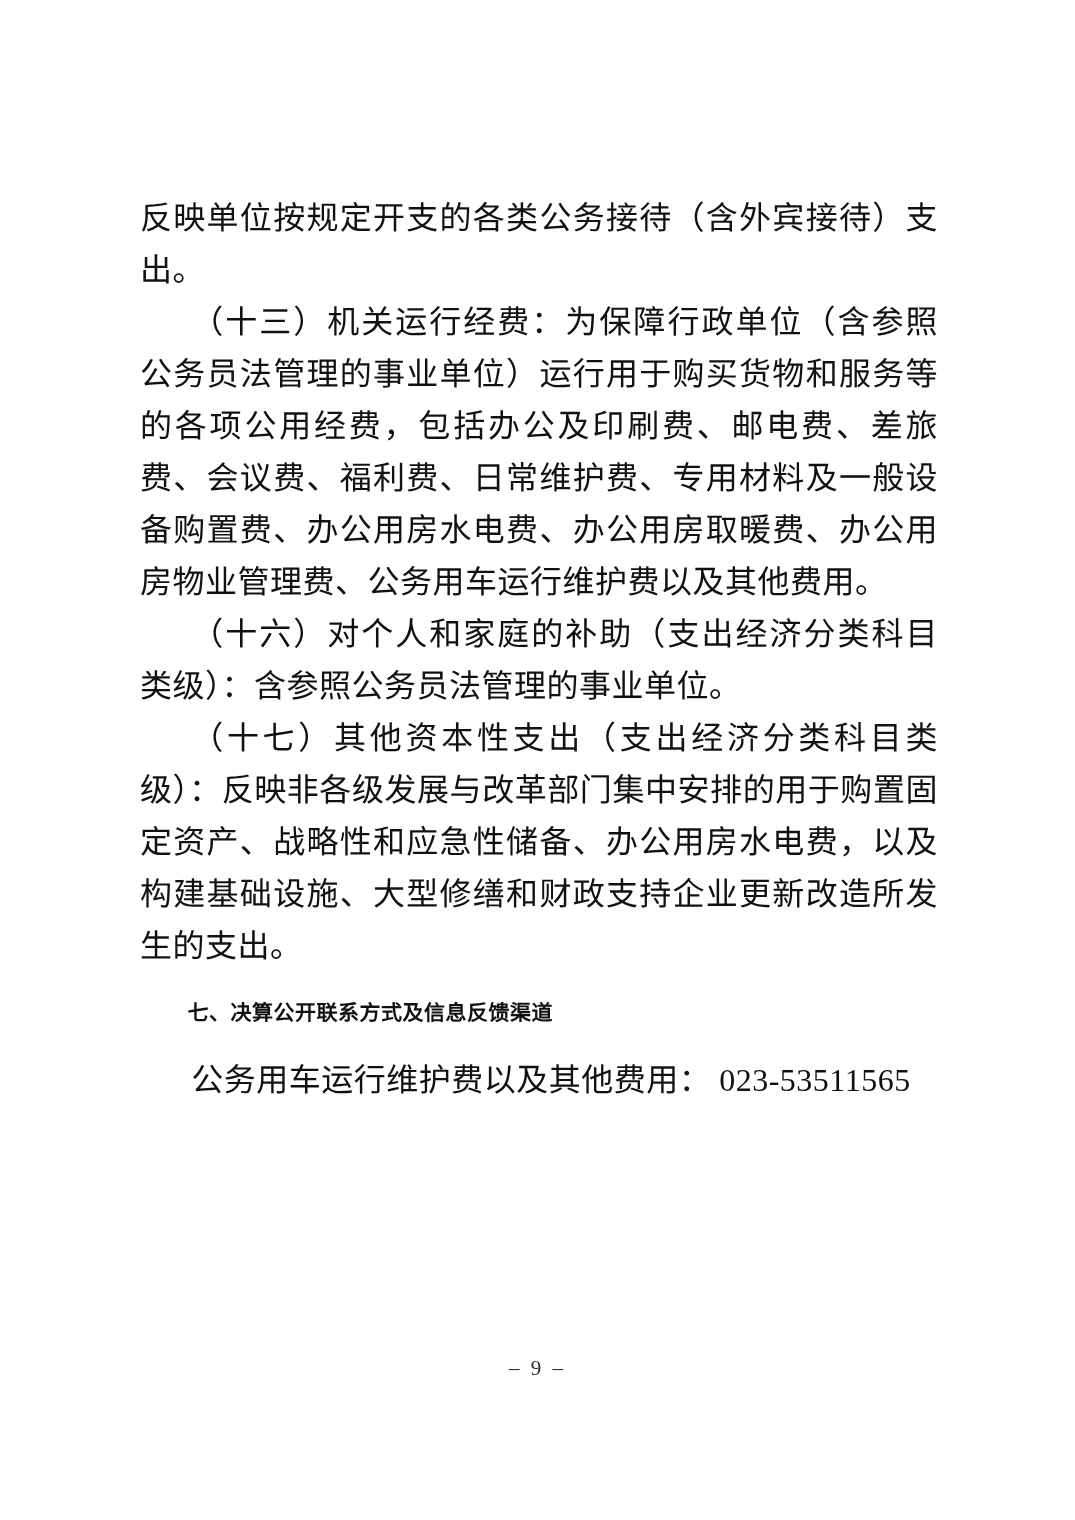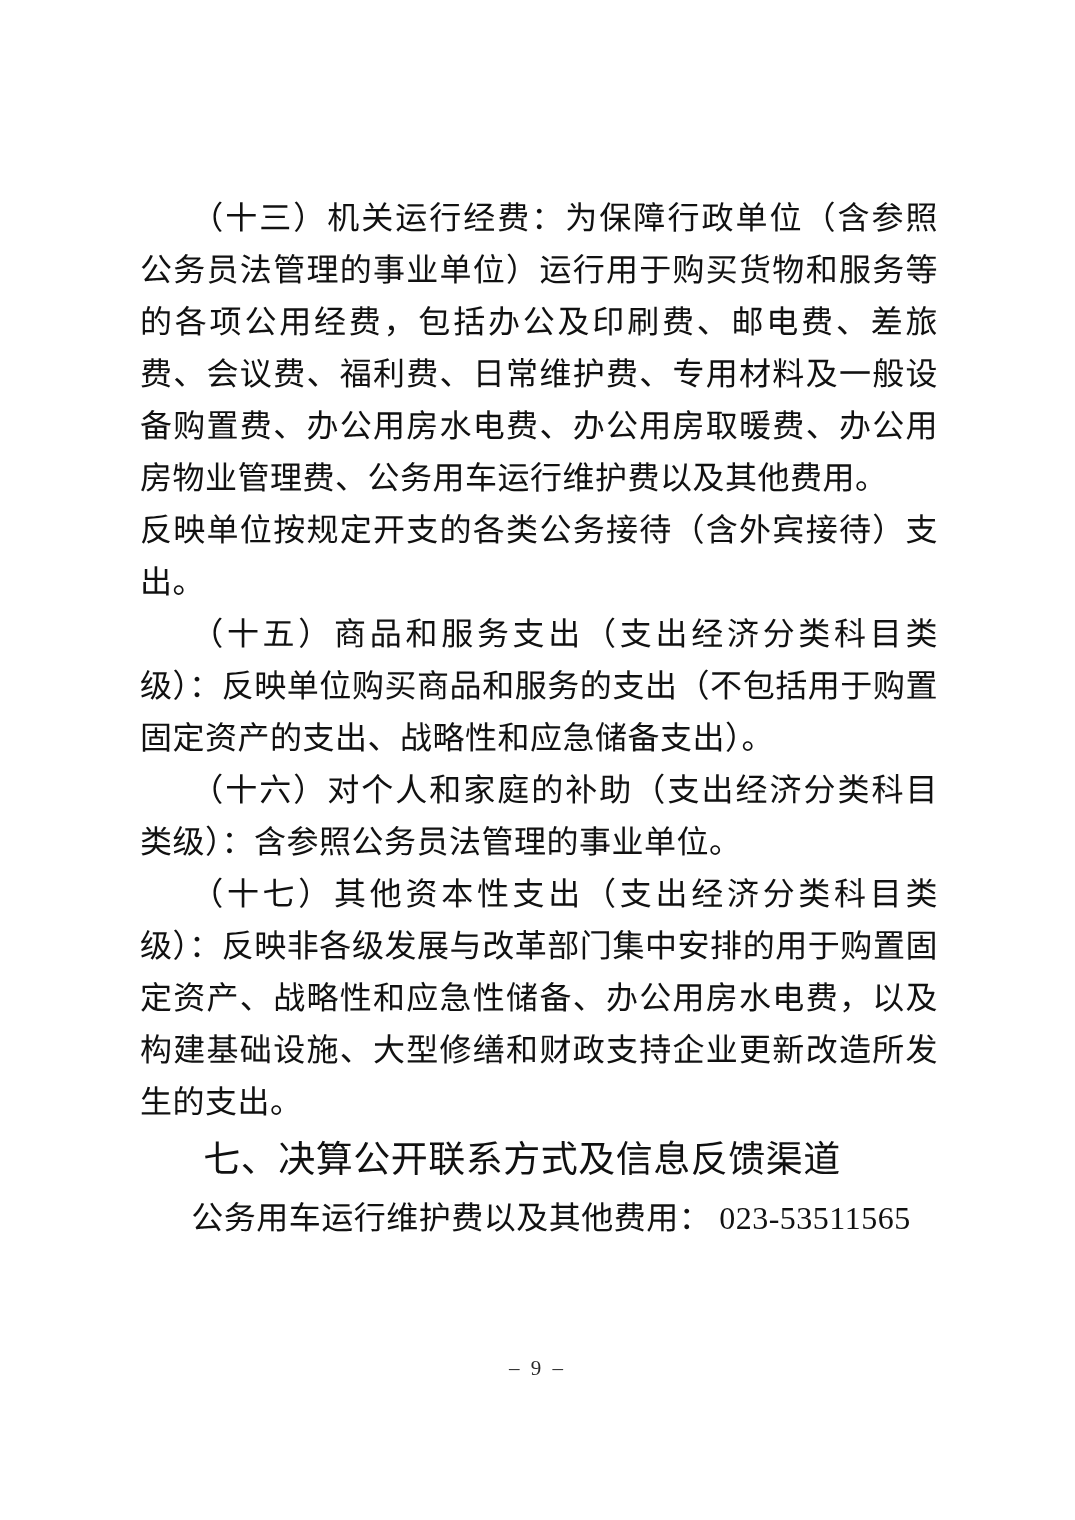--- a/index.html
+++ b/index.html
@@ -29,24 +29,24 @@
     line-height: 52px;
     text-align: justify;
     text-justify: inter-character;
     font-weight: normal;
     letter-spacing: 0.5px;
   }
   .para.indent {
     text-indent: 1.6em;
   }
   .section-heading {
-    margin: 6px;
+    margin: 15px;
     font-family: "Liberation Sans", "DejaVu Sans", sans-serif;
-    font-weight: normal;
-    font-size: 37px;
+    font-weight: bold;
+    font-size: 21px;
     line-height: 52px;
     text-indent: 1.55em;
     letter-spacing: 0.5px;
   }
   .contact-phone {
     font-family: Liberation Serif, serif;
     margin-left: 8px;
   }
   .page-footer {
     position: absolute;
@@ -59,26 +59,25 @@
     letter-spacing: 3px;
     font-family: "Liberation Serif", "DejaVu Serif", serif;
   }
 </style>
 </head>
 <body>
 
 <div class="page">
   <main class="content">
 
+    <p class="para">反映单位按规定开支的各类公务接待（含外宾接待）支出。</p>
+
     <p class="para indent">（十三）机关运行经费：为保障行政单位（含参照公务员法管理的事业单位）运行用于购买货物和服务等的各项公用经费，包括办公及印刷费、邮电费、差旅费、会议费、福利费、日常维护费、专用材料及一般设备购置费、办公用房水电费、办公用房取暖费、办公用房物业管理费、公务用车运行维护费以及其他费用。</p>
 
-    <p class="para">反映单位按规定开支的各类公务接待（含外宾接待）支出。</p>
 
-
-    <p class="para indent">（十五）商品和服务支出（支出经济分类科目类级）：反映单位购买商品和服务的支出（不包括用于购置固定资产的支出、战略性和应急储备支出）。</p>
 
     <p class="para indent">（十六）对个人和家庭的补助（支出经济分类科目类级）：含参照公务员法管理的事业单位。</p>
 
     <p class="para indent">（十七）其他资本性支出（支出经济分类科目类级）：反映非各级发展与改革部门集中安排的用于购置固定资产、战略性和应急性储备、办公用房水电费，以及构建基础设施、大型修缮和财政支持企业更新改造所发生的支出。</p>
 
     <h2 class="section-heading">七、决算公开联系方式及信息反馈渠道</h2>
 
     <p class="para indent"><span>公务用车运行维护费以及其他费用：</span><span class="contact-phone">023-53511565</span></p>
 
   </main>

